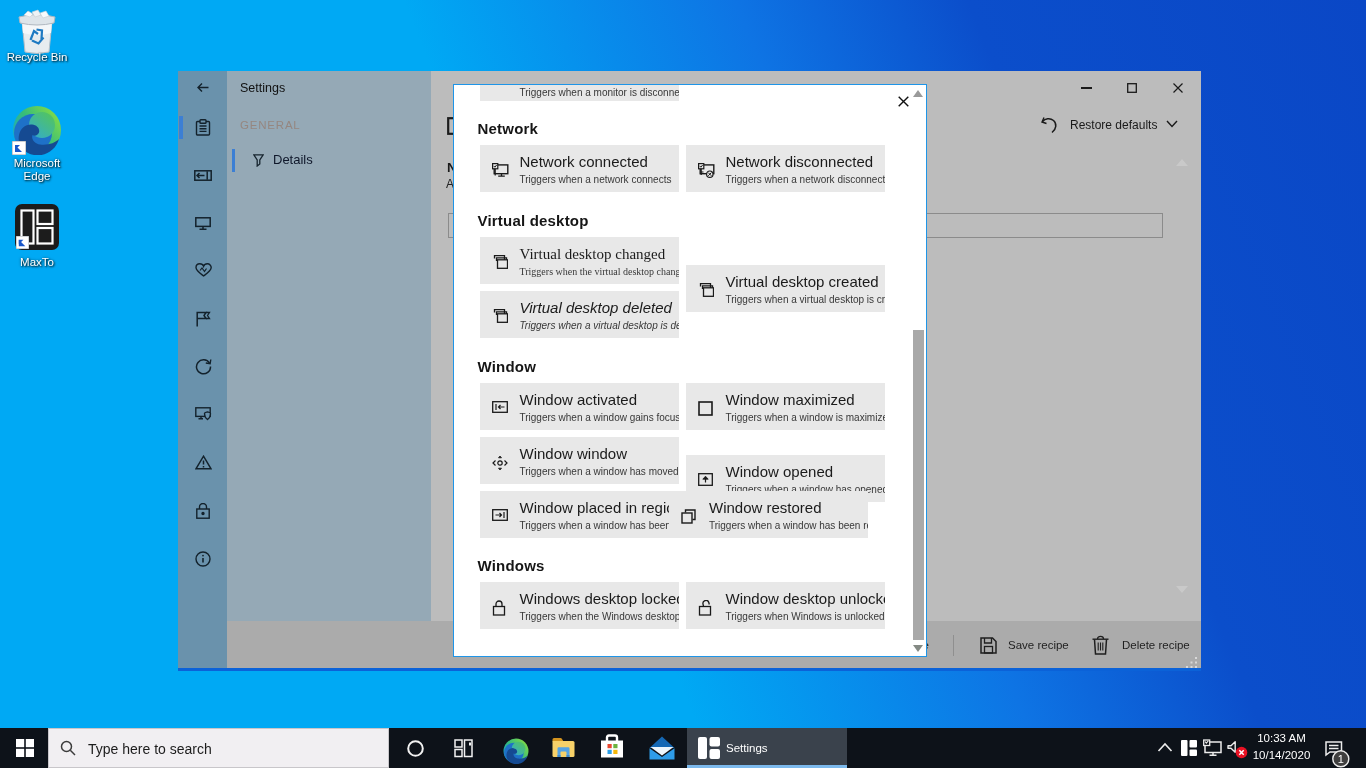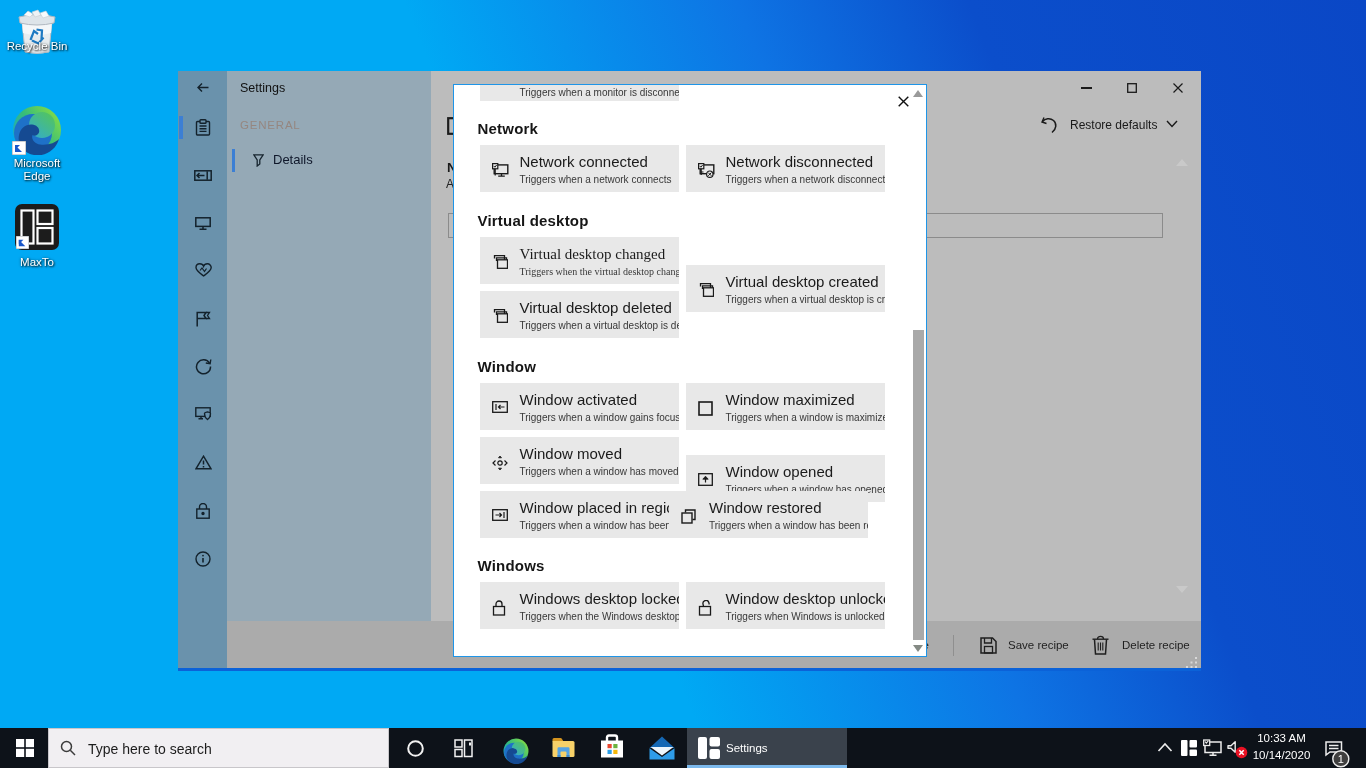--- a/index.html
+++ b/index.html
@@ -47,21 +47,21 @@
       <path d="M5 8 Q23 3 41 8 L40 14 Q23 18 6 14 Z" fill="#dde4e9" stroke="#b0b8c0" stroke-width="1"></path>
       <path d="M10 6 L14 2 L19 5 L16 8 Z" fill="#f7fafc" stroke="#c6ccd2" stroke-width=".6"></path>
       <path d="M18 3 L24 1 L27 6 L21 8 Z" fill="#eef2f5" stroke="#c6ccd2" stroke-width=".6"></path>
       <path d="M26 4 L32 2 L35 7 L29 9 Z" fill="#f7fafc" stroke="#c6ccd2" stroke-width=".6"></path>
       <g stroke="#1e7ac2" stroke-width="2.2" fill="none">
         <path d="M16.5 31 L20 22 L24 25"></path>
         <path d="M22.5 20.5 L28 21.5 L27.5 30"></path>
         <path d="M29.5 28.5 L24.5 34.5 L18 31.5"></path>
       </g>
     </svg>
-    <div class="dicon" style="left:0px;top:40px;">Recycle Bin</div>
+    <div class="dicon" style="left:0px;top:51px;">Recycle Bin</div>
 
     <svg class="abs" style="left:12px;top:105px;" width="50" height="50" viewBox="0 0 50 50">
       <defs>
         <linearGradient id="eg1" x1="0" y1="0.9" x2="1" y2="0.1">
           <stop offset="0" stop-color="#14a5d8"></stop>
           <stop offset=".5" stop-color="#36bc7a"></stop>
           <stop offset="1" stop-color="#8ee03f"></stop>
         </linearGradient>
         <linearGradient id="eg3" x1="0" y1="1" x2="0.8" y2="0">
           <stop offset="0" stop-color="#31aad4"></stop>
@@ -253,21 +253,21 @@
     </div>
     <div class="tile" style="left:231.5px;top:151.5px;margin-top:28px;">
       <svg class="ti" width="16" height="14" viewBox="0 0 16 14" fill="none" stroke="#1a1a1a" stroke-width="1.3">
         <path d="M2.5 3.5 V0.7 H12.5 V7"></path>
         <path d="M4.5 6 V2.8 H14.5 V9.5"></path>
         <rect x="5.5" y="4.8" width="10" height="8.5" fill="#e8e8e8"></rect>
       </svg>
       <div class="tt">Virtual desktop created</div>
       <div class="ts">Triggers when a virtual desktop is created</div>
     </div>
-    <div class="tile" style="left:25.5px;top:205.5px;">
+    <div class="tile" style="left:25.5px;top:205.5px;font-style:italic;">
       <svg class="ti" width="16" height="14" viewBox="0 0 16 14" fill="none" stroke="#1a1a1a" stroke-width="1.3">
         <path d="M2.5 3.5 V0.7 H12.5 V7"></path>
         <path d="M4.5 6 V2.8 H14.5 V9.5"></path>
         <rect x="5.5" y="4.8" width="10" height="8.5" fill="#e8e8e8"></rect>
       </svg>
       <div class="tt">Virtual desktop deleted</div>
       <div class="ts">Triggers when a virtual desktop is deleted</div>
     </div>
 
     <div class="dhead" style="left:23.5px;top:272.5px;">Window</div>
@@ -286,21 +286,21 @@
       </svg>
       <div class="tt">Window maximized</div>
       <div class="ts">Triggers when a window is maximized</div>
     </div>
     <div class="tile" style="left:25.5px;top:351.5px;">
       <svg class="ti" width="16" height="16" viewBox="0 0 16 16" fill="none" stroke="#1a1a1a" stroke-width="1.2">
         <circle cx="8" cy="8" r="2.2"></circle>
         <path d="M3.5 5.5 L1 8 L3.5 10.5 M12.5 5.5 L15 8 L12.5 10.5"></path>
         <path d="M8 1 L9.5 2.8 H6.5 Z M8 15 L9.5 13.2 H6.5 Z" fill="#1a1a1a" stroke-width="0.8"></path>
       </svg>
-      <div class="tt">Window moved</div>
+      <div class="tt">Window window</div>
       <div class="ts">Triggers when a window has moved</div>
     </div>
     <div class="tile" style="left:231.5px;top:370px;">
       <svg class="ti" width="15" height="13" viewBox="0 0 15 13" fill="none" stroke="#1a1a1a" stroke-width="1.3">
         <rect x="0.7" y="0.7" width="13.6" height="11.6"></rect>
         <path d="M7.5 9.5 V5" stroke-width="1.2"></path>
         <path d="M4.8 6.2 L7.5 3.2 L10.2 6.2 Z" fill="#1a1a1a" stroke-width="0.8"></path>
       </svg>
       <div class="tt">Window opened</div>
       <div class="ts">Triggers when a window has opened</div>

